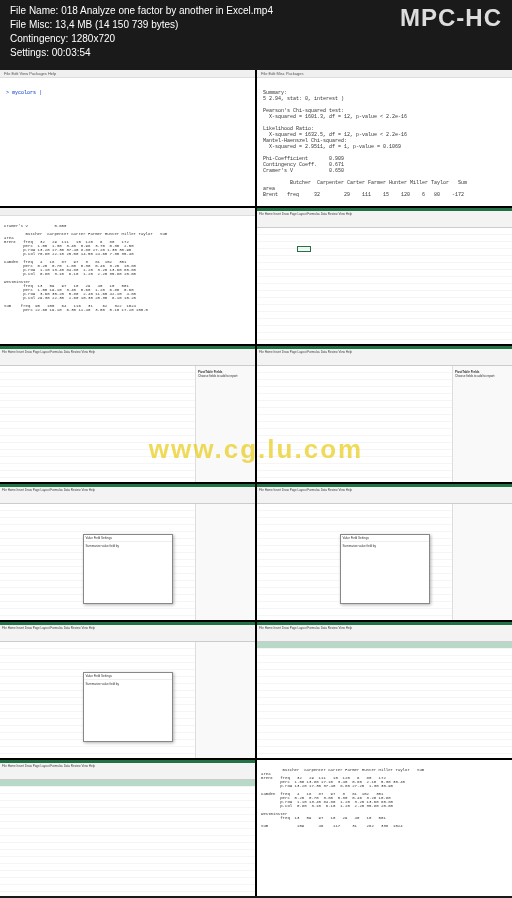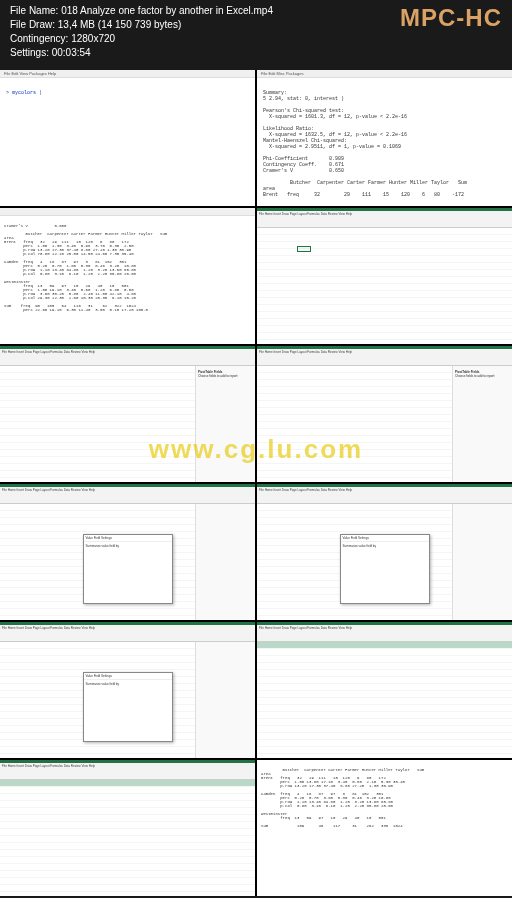--- a/index.html
+++ b/index.html
@@ -21,21 +21,21 @@
       height: 70px;
     }
     .file-info {
       font-size: 10px;
       line-height: 1.4;
     }
     .file-info div { white-space: nowrap; }
     .brand {
       font-size: 24px;
       font-weight: bold;
-      color: #fdba74;
+      color: #ffffff;
       opacity: 0.85;
       letter-spacing: 1px;
     }
     .thumbs-grid {
       display: grid;
       grid-template-columns: 1fr 1fr;
       gap: 2px;
       background: #000;
       padding: 0;
     }
@@ -167,21 +167,21 @@
 </head>
 <body>
 
 <div class="header">
   <div class="file-info">
     <div>
       <span>File Name:</span>
       <span>018 Analyze one factor by another in Excel.mp4</span>
     </div>
     <div>
-      <span>File Draw:</span>
+      <span>File Misc:</span>
       <span>13,4 MB (14 150 739 bytes)</span>
     </div>
     <div>
       <span>Contingency:</span>
       <span>1280x720</span>
     </div>
     <div>
       <span>Settings:</span>
       <span>00:03:54</span>
     </div>

